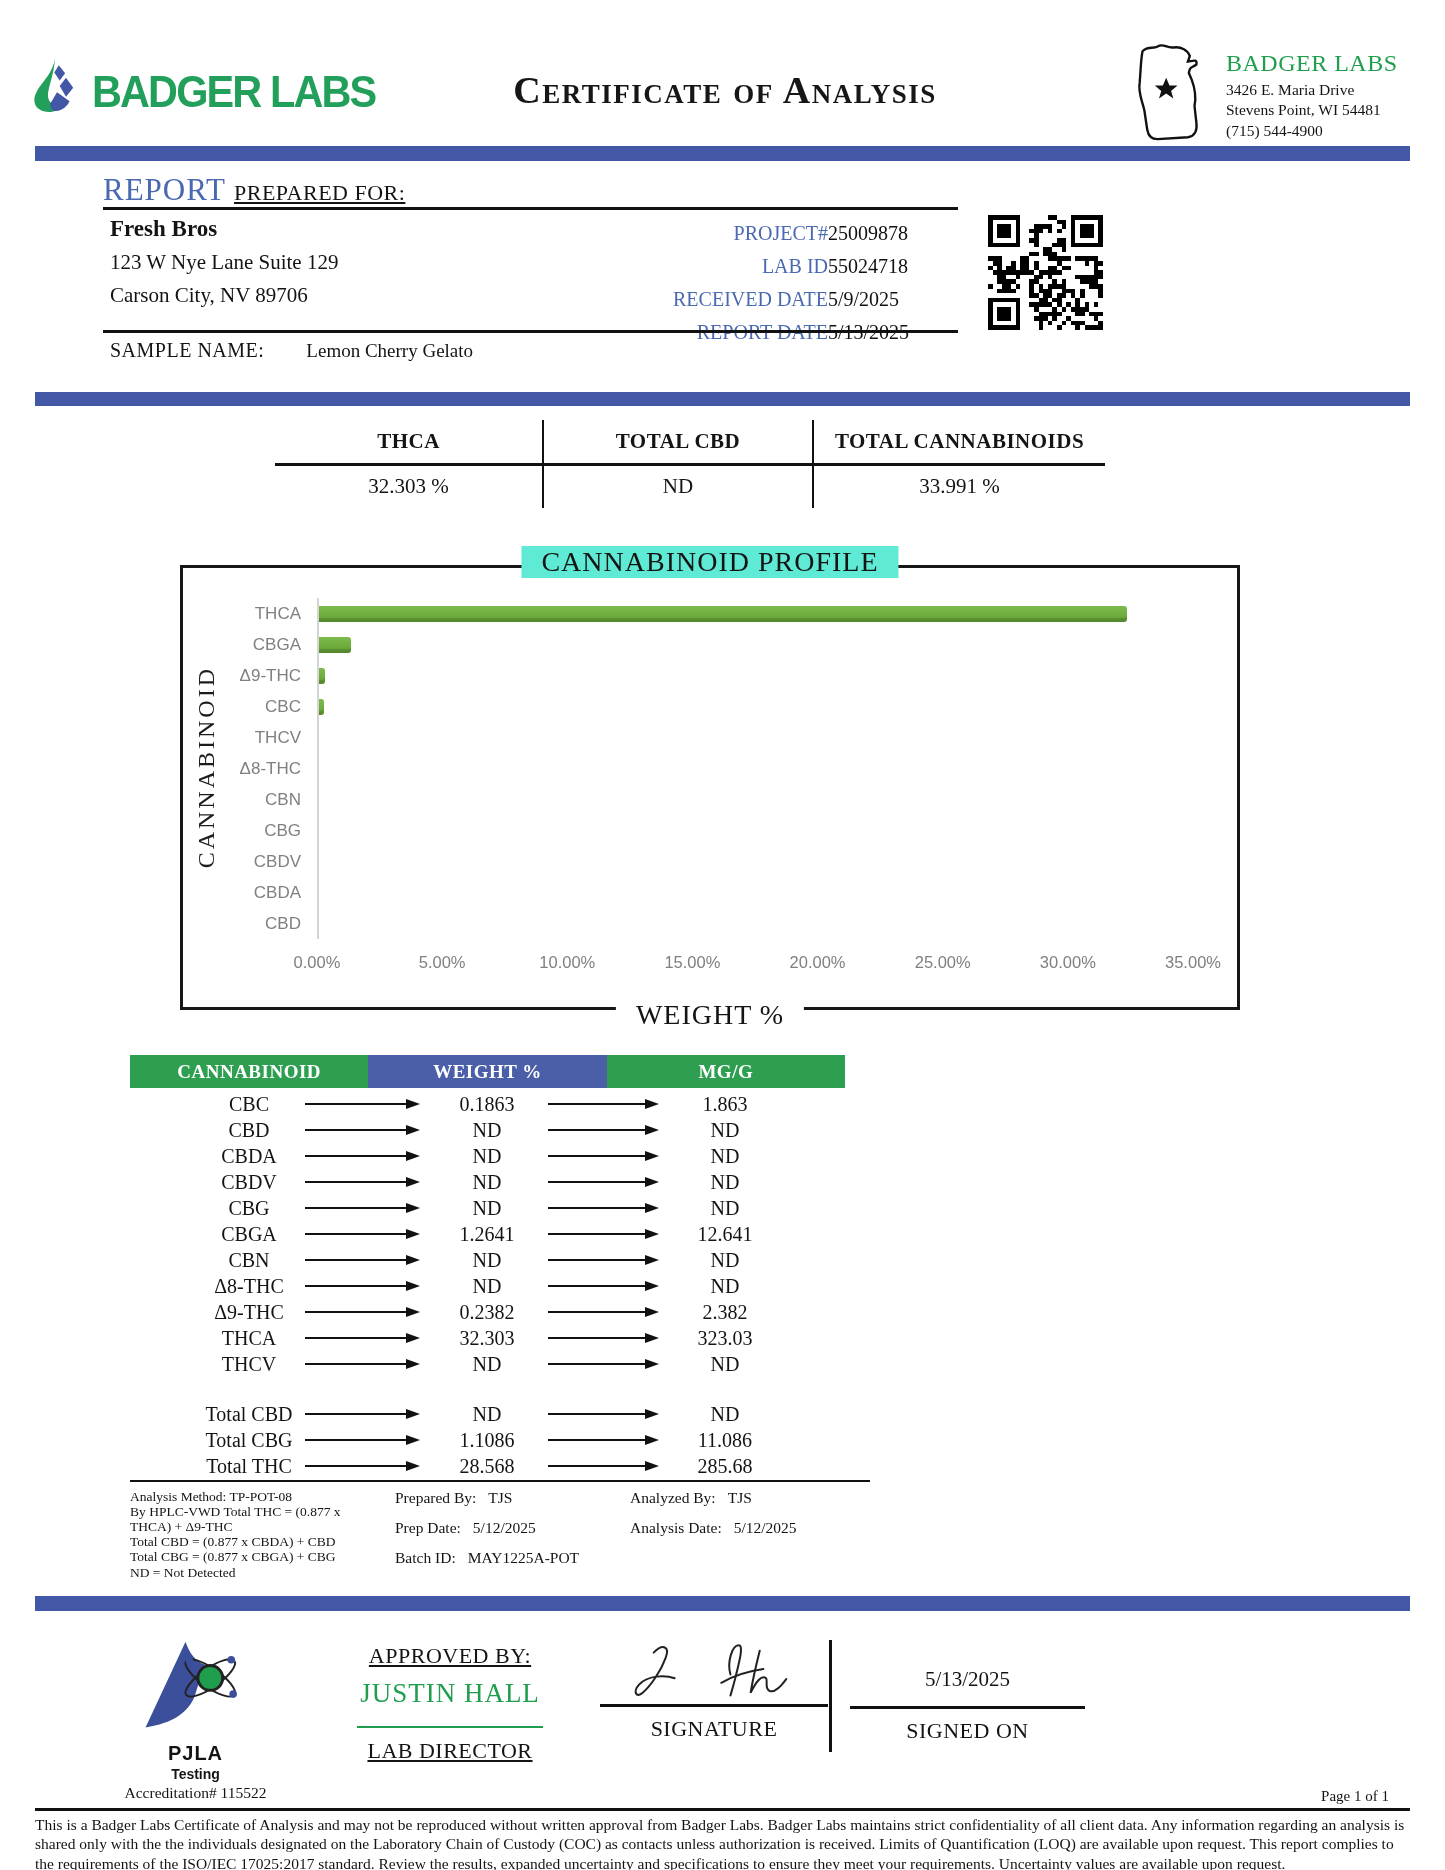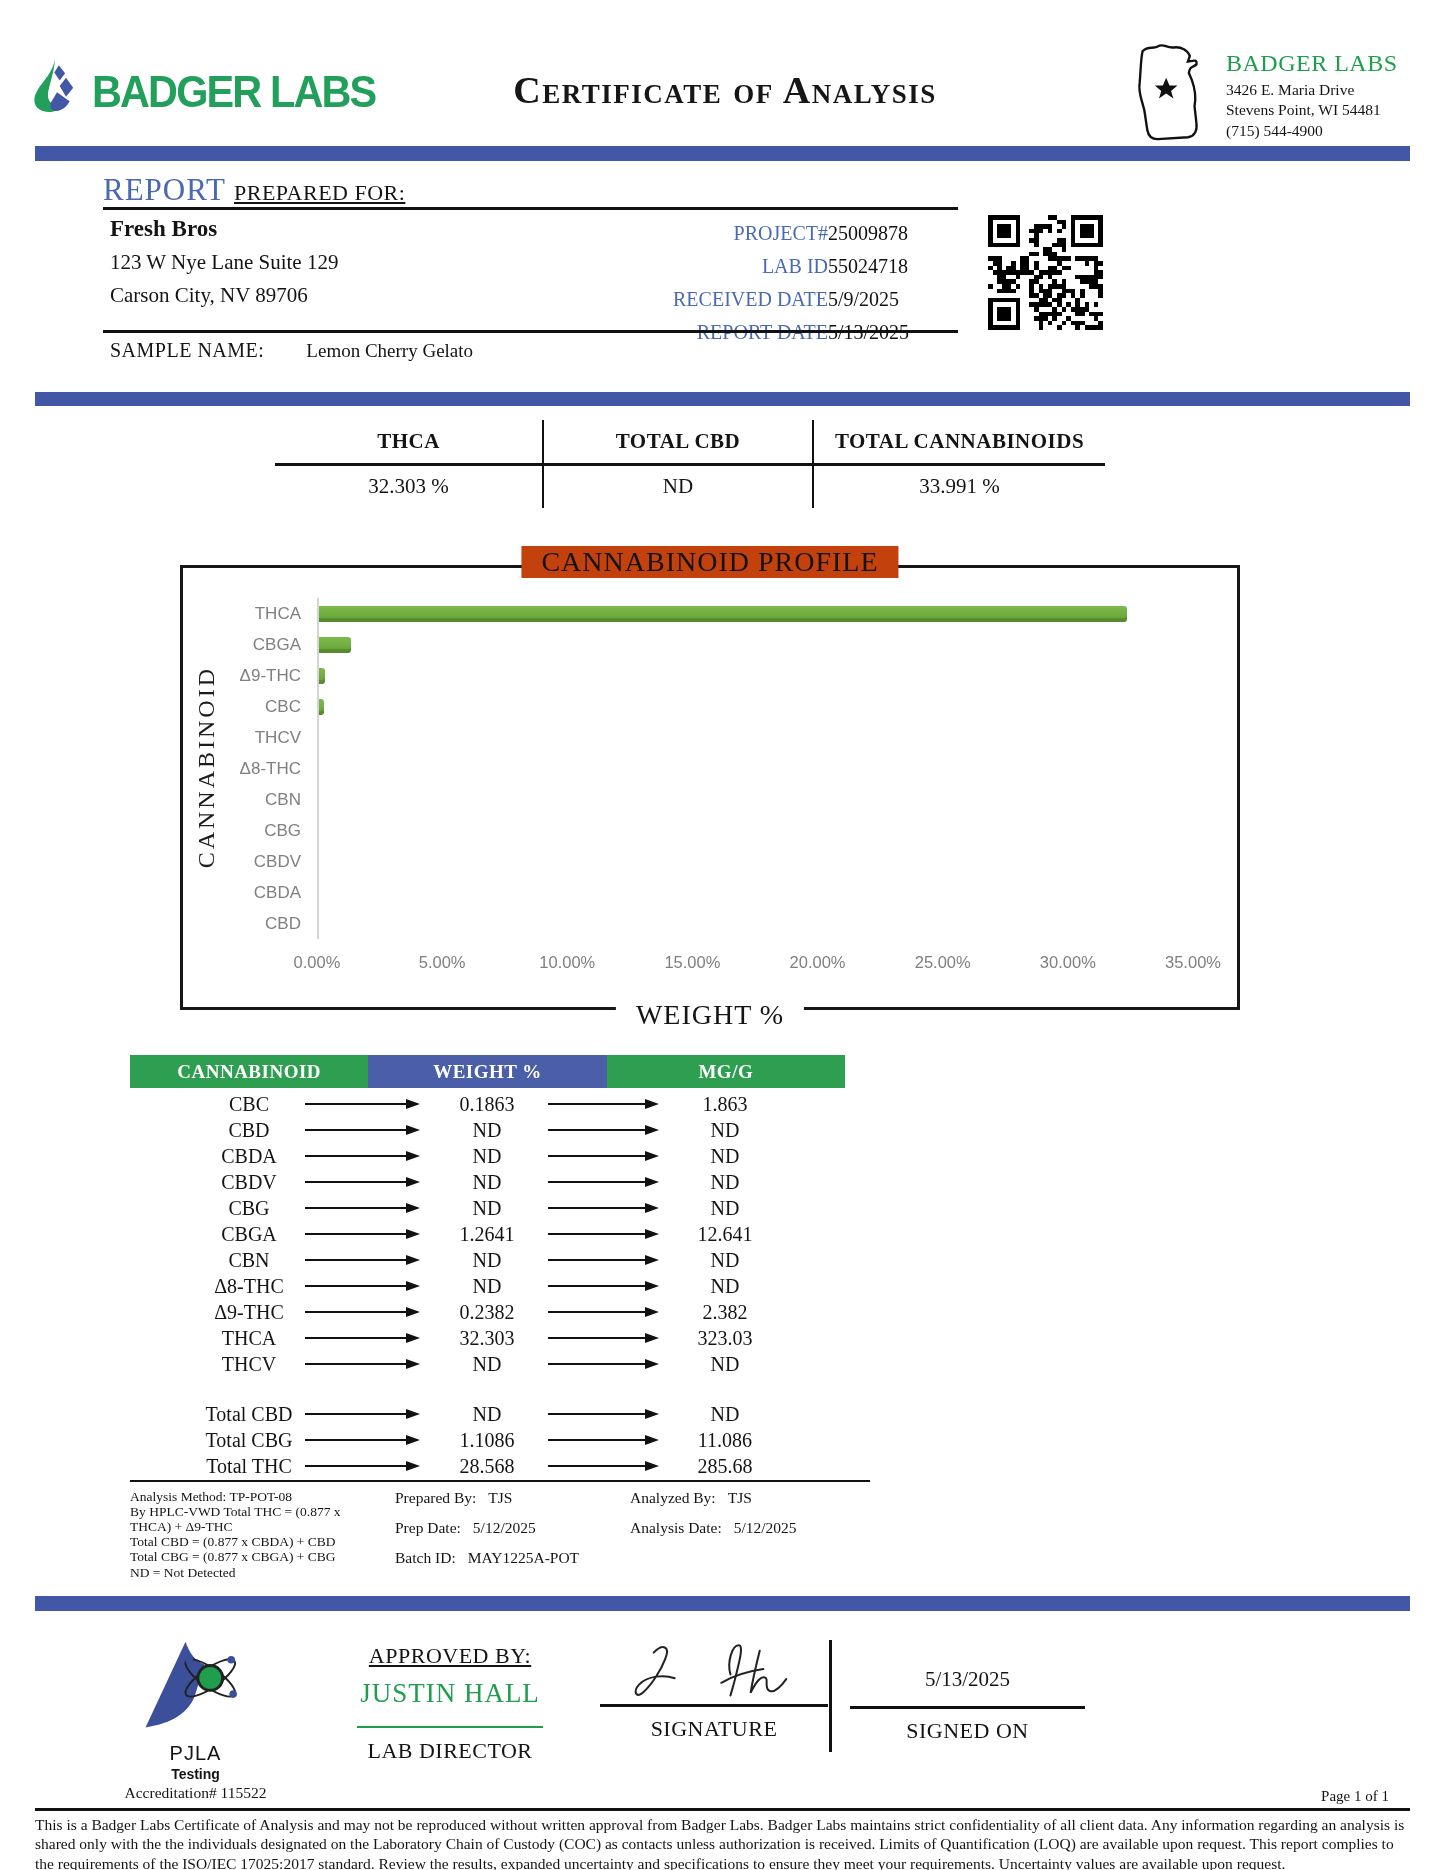--- a/index.html
+++ b/index.html
@@ -47,21 +47,21 @@
   .sum-col:nth-of-type(1){width:267px;}
   .sum-col:nth-of-type(2){width:270px;border-left:2.5px solid #111;}
   .sum-col:nth-of-type(3){width:293px;border-left:2.5px solid #111;}
   .sum-label{height:43px;display:flex;align-items:flex-end;justify-content:center;
              padding-bottom:9px;box-sizing:border-box;font-weight:700;font-size:21px;letter-spacing:.5px;}
   .sum-value{padding-top:11px;font-size:21px;}
 
   
   .chart-box{position:absolute;top:565px;left:180px;width:1060px;height:445px;
              border:3px solid #161616;box-sizing:border-box;}
-  .chart-title{position:absolute;top:-22px;left:50%;transform:translateX(-50%);background:#c2410c;
+  .chart-title{position:absolute;top:-22px;left:50%;transform:translateX(-50%);background:#5eead4;
                padding:0 20px;font-size:28px;letter-spacing:1px;white-space:nowrap;}
   .chart-xlabel{position:absolute;bottom:-24px;left:50%;transform:translateX(-50%);background:#fff;
                 padding:0 20px;font-size:28px;letter-spacing:1px;white-space:nowrap;}
   .chart-ylabel{position:absolute;left:10px;top:40px;bottom:80px;display:flex;align-items:center;}
   .chart-ylabel span{writing-mode:vertical-rl;transform:rotate(180deg);font-size:24px;
                      letter-spacing:3px;color:#1c1c1c;}
   .chart-inner{padding-top:30px;}
   .chart-row{display:flex;height:31px;align-items:center;}
   .chart-cat{width:118px;padding-right:16px;text-align:right;
              font-family:"Liberation Sans",sans-serif;font-size:17px;color:#808080;flex:none;}
@@ -95,28 +95,28 @@
   .fn-col1{width:255px;font-size:13.5px;line-height:1.12;}
   .fn-col1 span{display:block;}
   .fn-col2{width:235px;margin-left:10px;}
   .fn-col3{flex:1;}
   .fn-row{display:flex;font-size:15.5px;margin-bottom:12px;}
   .fn-label{flex:none;}
   .fn-value{margin-left:12px;}
 
   
   .pjla{position:absolute;top:1636px;left:108px;width:175px;text-align:center;}
-  .pjla-org{font-family:"Liberation Sans",sans-serif;font-weight:400;font-size:20px;letter-spacing:1px;margin-top:2px;}
+  .pjla-org{font-family:"Liberation Sans",sans-serif;font-weight:700;font-size:20px;letter-spacing:1px;margin-top:2px;}
   .pjla-prog{font-family:"Liberation Sans",sans-serif;font-weight:700;font-size:14px;margin-top:1px;}
   .pjla-acc{font-size:15.5px;margin-top:2px;white-space:nowrap;}
   .approved{position:absolute;top:1643px;left:340px;width:220px;text-align:center;}
   .approved-label{font-size:22px;letter-spacing:.5px;text-decoration:underline;}
   .approver{display:inline-block;font-size:27px;letter-spacing:1px;color:#1F9E4D;
             border-bottom:2.5px solid #1F9E4D;padding:0 3px 17px;margin-top:9px;}
-  .approver-title{font-size:22px;letter-spacing:.5px;margin-top:10px;}
+  .approver-title{font-size:22px;letter-spacing:.5px;margin-top:10px;text-decoration:underline;}
   .sig-col{position:absolute;top:1638px;left:600px;width:228px;text-align:center;}
   .sig-img{height:64px;}
   .sig-line{height:3px;background:#111;margin-top:2px;}
   .sig-label{font-size:22px;letter-spacing:.5px;margin-top:9px;}
   .approval-divider{position:absolute;top:1640px;left:829px;width:3px;height:112px;background:#111;}
   .signed-col{position:absolute;top:1638px;left:850px;width:235px;text-align:center;}
   .signed-date{height:66px;display:flex;align-items:flex-end;justify-content:center;
                padding-bottom:12px;box-sizing:border-box;font-size:21px;}
   .page-label{position:absolute;top:1788px;right:56px;font-size:15px;}
   .disclaimer{position:absolute;top:1808px;left:35px;width:1375px;border-top:3px solid #111;

